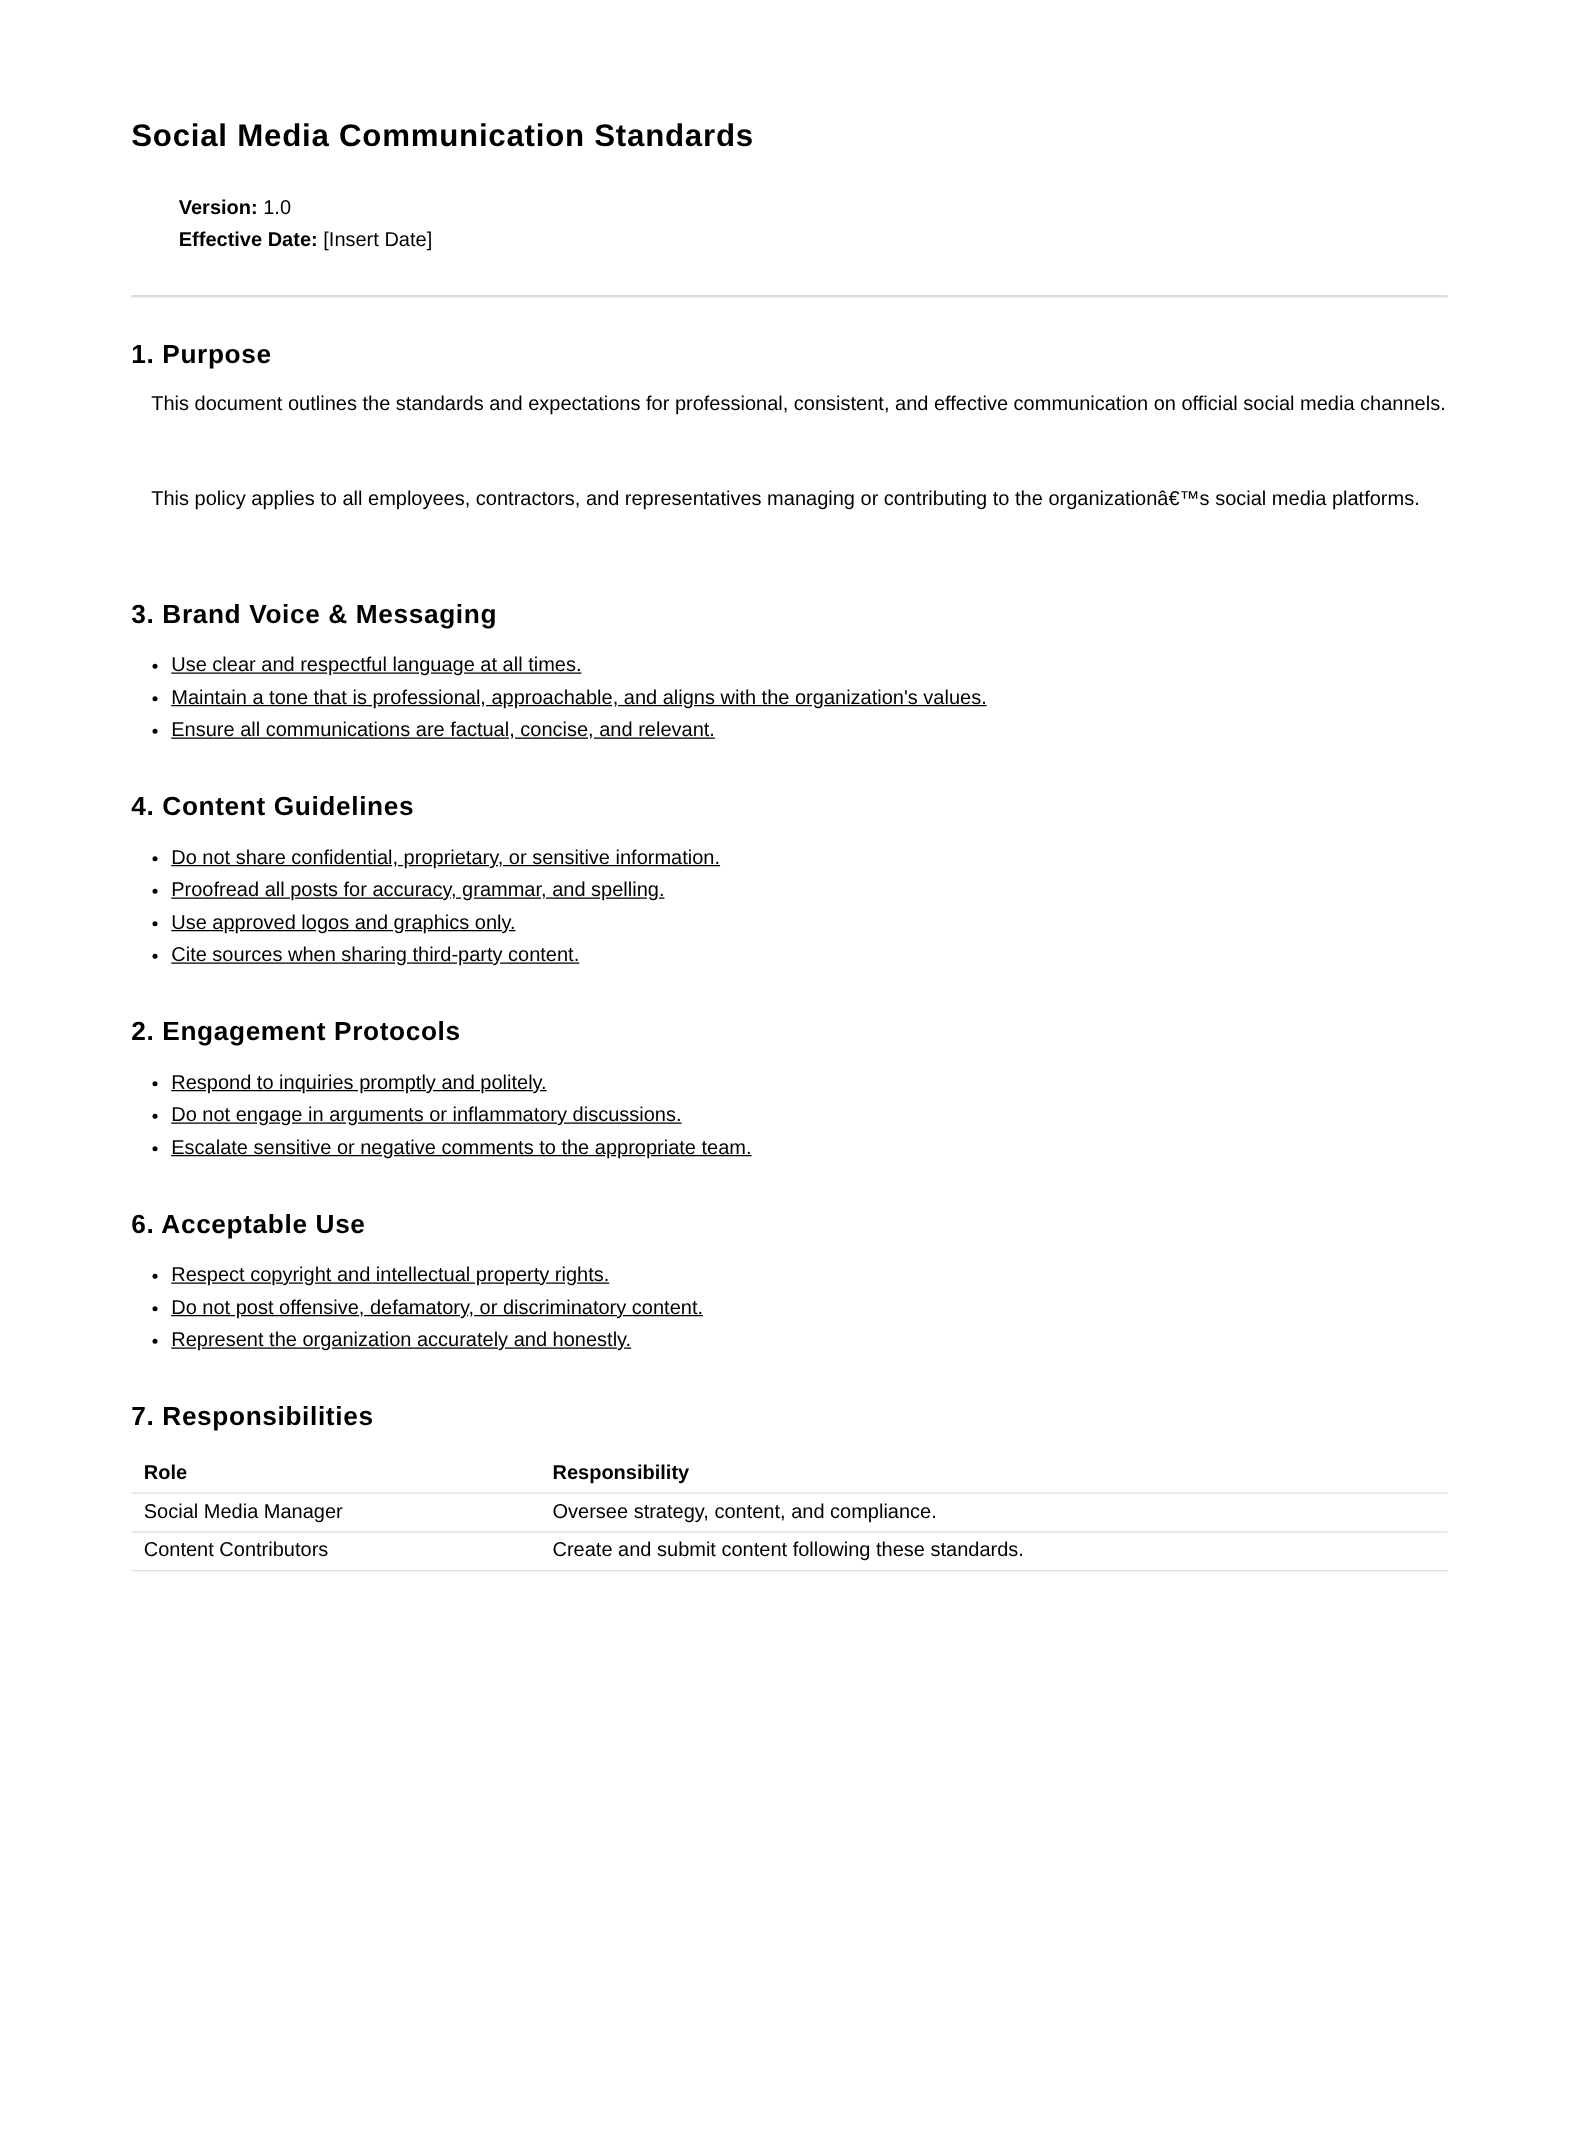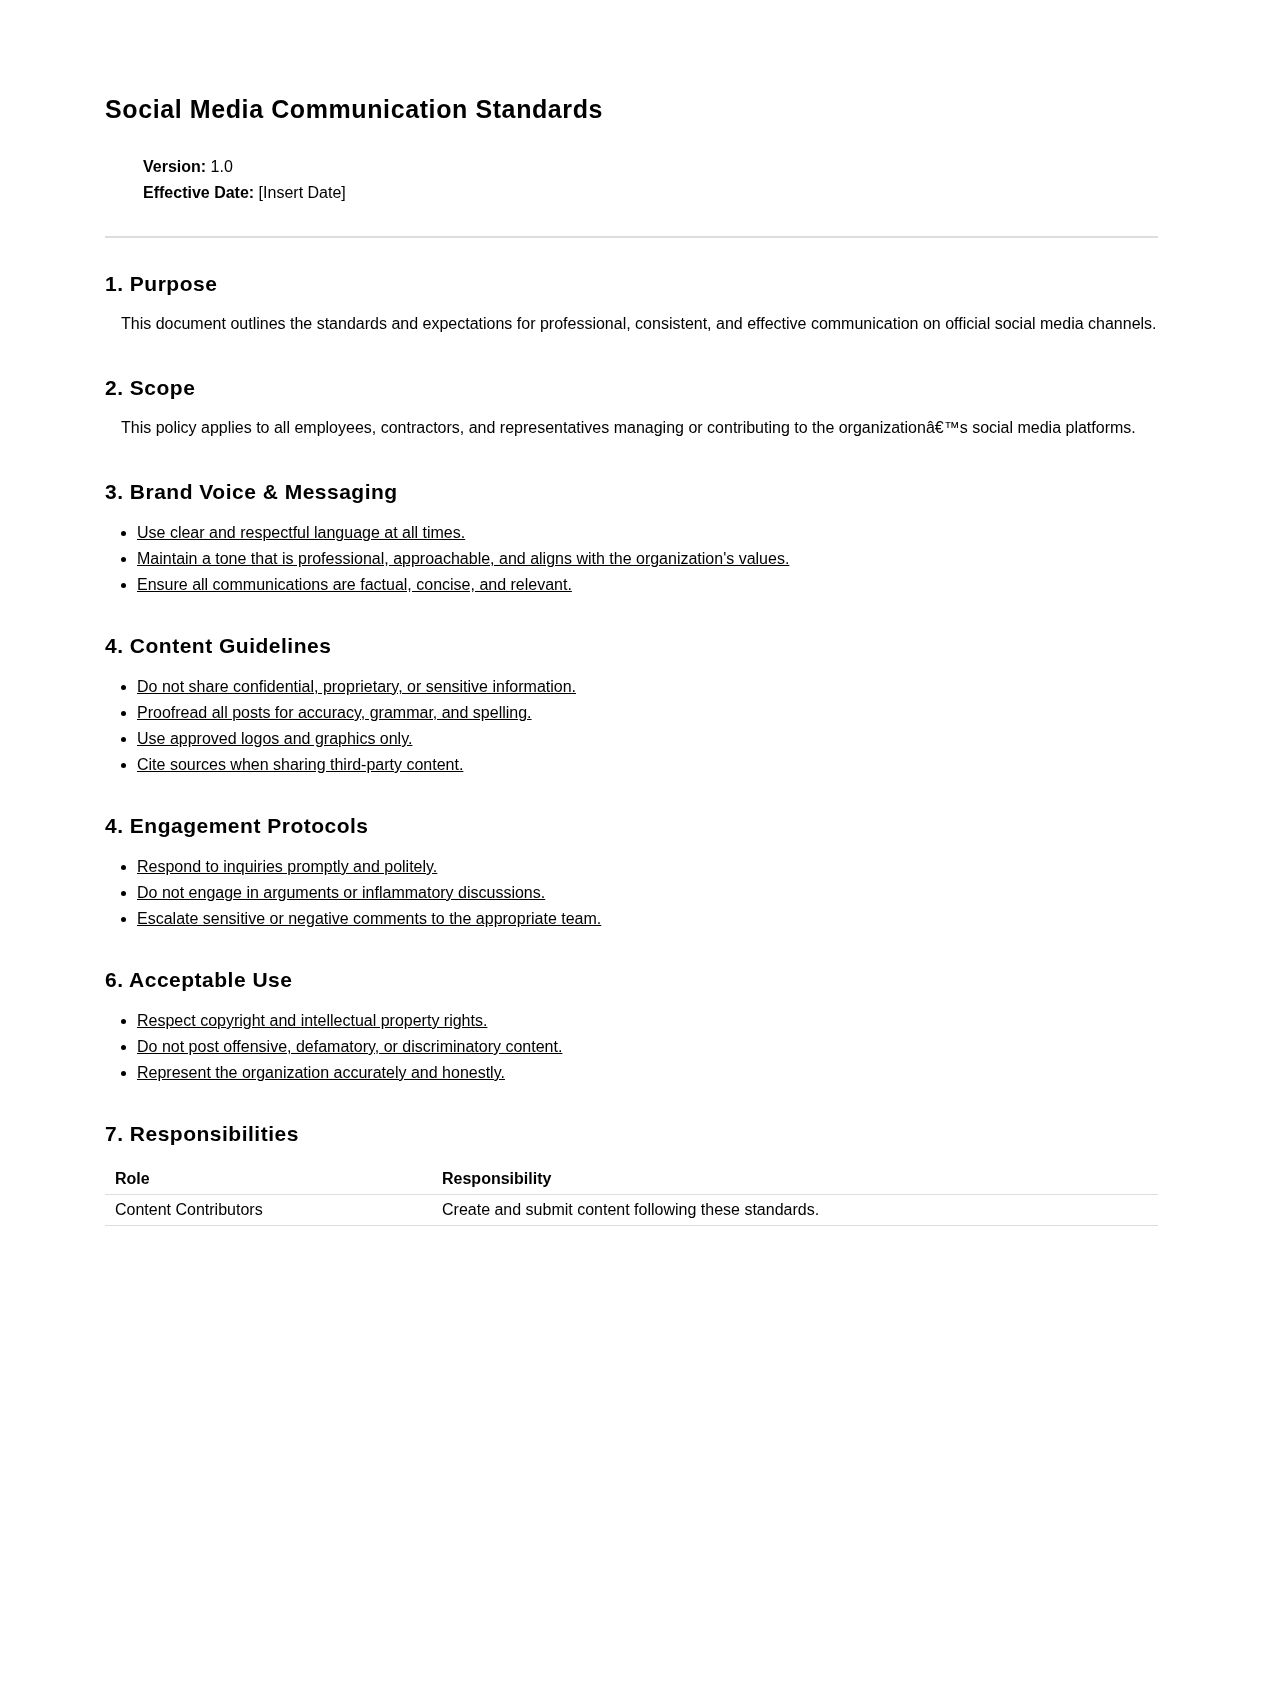--- a/index.html
+++ b/index.html
@@ -120,21 +120,20 @@
   </div>
 
   <hr class="divider">
 
   <div class="section" style="top:270px;">
     <h2>1. Purpose</h2>
     <p class="body">This document outlines the standards and expectations for professional, consistent, and effective communication on official social media channels.</p>
   </div>
 
   <div class="section" style="top:374px;">
-    <h2>2. Scope</h2>
     <p class="body">This policy applies to all employees, contractors, and representatives managing or contributing to the organizationâ€™s social media platforms.</p>
   </div>
 
   <div class="section" style="top:478px;">
     <h2>3. Brand Voice &amp; Messaging</h2>
     <ul class="bullets">
       <li>Use clear and respectful language at all times.</li>
       <li>Maintain a tone that is professional, approachable, and aligns with the organization's values.</li>
       <li>Ensure all communications are factual, concise, and relevant.</li>
     </ul>
@@ -144,21 +143,21 @@
     <h2>4. Content Guidelines</h2>
     <ul class="bullets">
       <li>Do not share confidential, proprietary, or sensitive information.</li>
       <li>Proofread all posts for accuracy, grammar, and spelling.</li>
       <li>Use approved logos and graphics only.</li>
       <li>Cite sources when sharing third-party content.</li>
     </ul>
   </div>
 
   <div class="section" style="top:812px;">
-    <h2>4. Engagement Protocols</h2>
+    <h2>2. Engagement Protocols</h2>
     <ul class="bullets">
       <li>Respond to inquiries promptly and politely.</li>
       <li>Do not engage in arguments or inflammatory discussions.</li>
       <li>Escalate sensitive or negative comments to the appropriate team.</li>
     </ul>
   </div>
 
   <div class="section" style="top:966px;">
     <h2>6. Acceptable Use</h2>
     <ul class="bullets">
@@ -172,20 +171,24 @@
     <h2>7. Responsibilities</h2>
     <table class="resp">
       <thead>
         <tr>
           <th class="col-role">Role</th>
           <th>Responsibility</th>
         </tr>
       </thead>
       <tbody>
         <tr>
+          <td class="col-role">Social Media Manager</td>
+          <td>Oversee strategy, content, and compliance.</td>
+        </tr>
+        <tr>
           <td class="col-role">Content Contributors</td>
           <td>Create and submit content following these standards.</td>
         </tr>
       </tbody>
     </table>
   </div>
 
 </div>
 
 </body></html>

